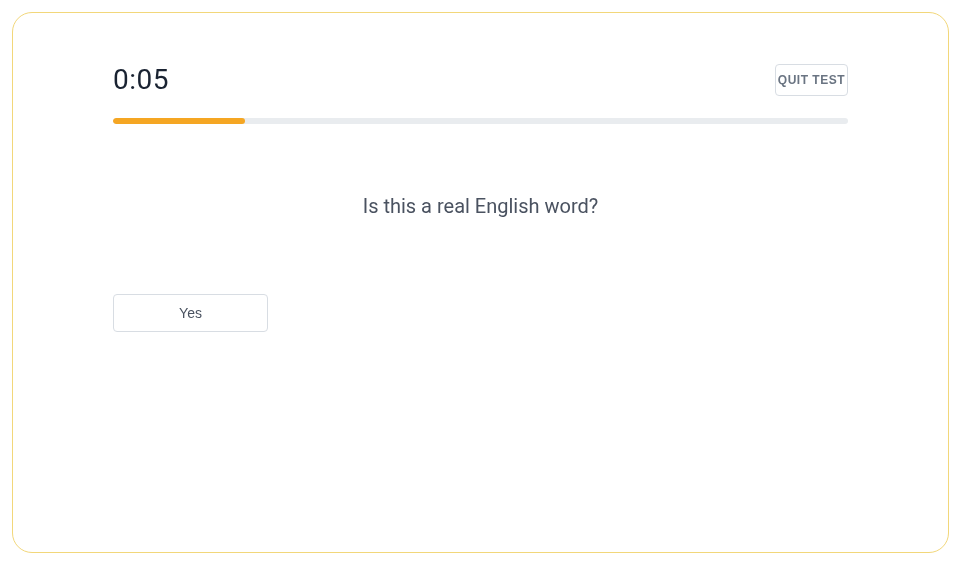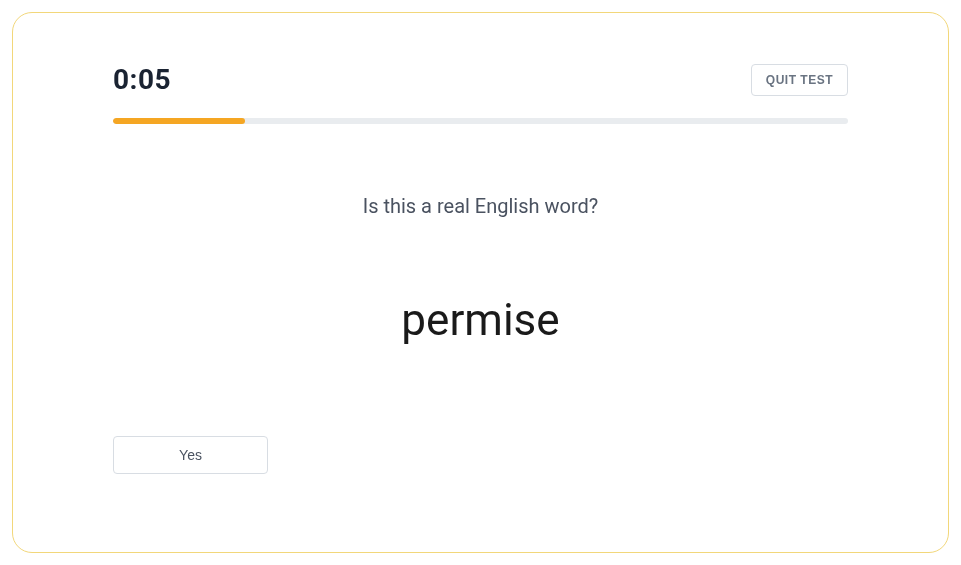--- a/index.html
+++ b/index.html
@@ -27,30 +27,30 @@
 
     .header {
       display: flex;
       justify-content: space-between;
       align-items: center;
       margin-bottom: 22px;
     }
 
     .timer {
       font-size: 28px;
-      font-weight: 700;
+      font-weight: 400;
       color: #1a2332;
       letter-spacing: 0.5px;
     }
 
     .quit-btn {
       background: #ffffff;
       border: 1px solid #d8dde3;
       border-radius: 4px;
-      padding: 8px 14px;
+      padding: 8px 2px;
       font-size: 12px;
       font-weight: 700;
       color: #6a7482;
       letter-spacing: 0.5px;
       cursor: pointer;
     }
 
     .progress-track {
       width: 100%;
       height: 6px;
@@ -108,19 +108,18 @@
     <div class="timer">0:05</div>
     <button class="quit-btn">QUIT TEST</button>
   </div>
 
   <div class="progress-track">
     <div class="progress-fill" style="width:18%"></div>
   </div>
 
   <div class="question">Is this a real English word?</div>
 
-  <div class="word">permise</div>
 
   <div class="answers">
     <button class="answer-btn">Yes</button>
   </div>
 
 </div>
 
 </body></html>

